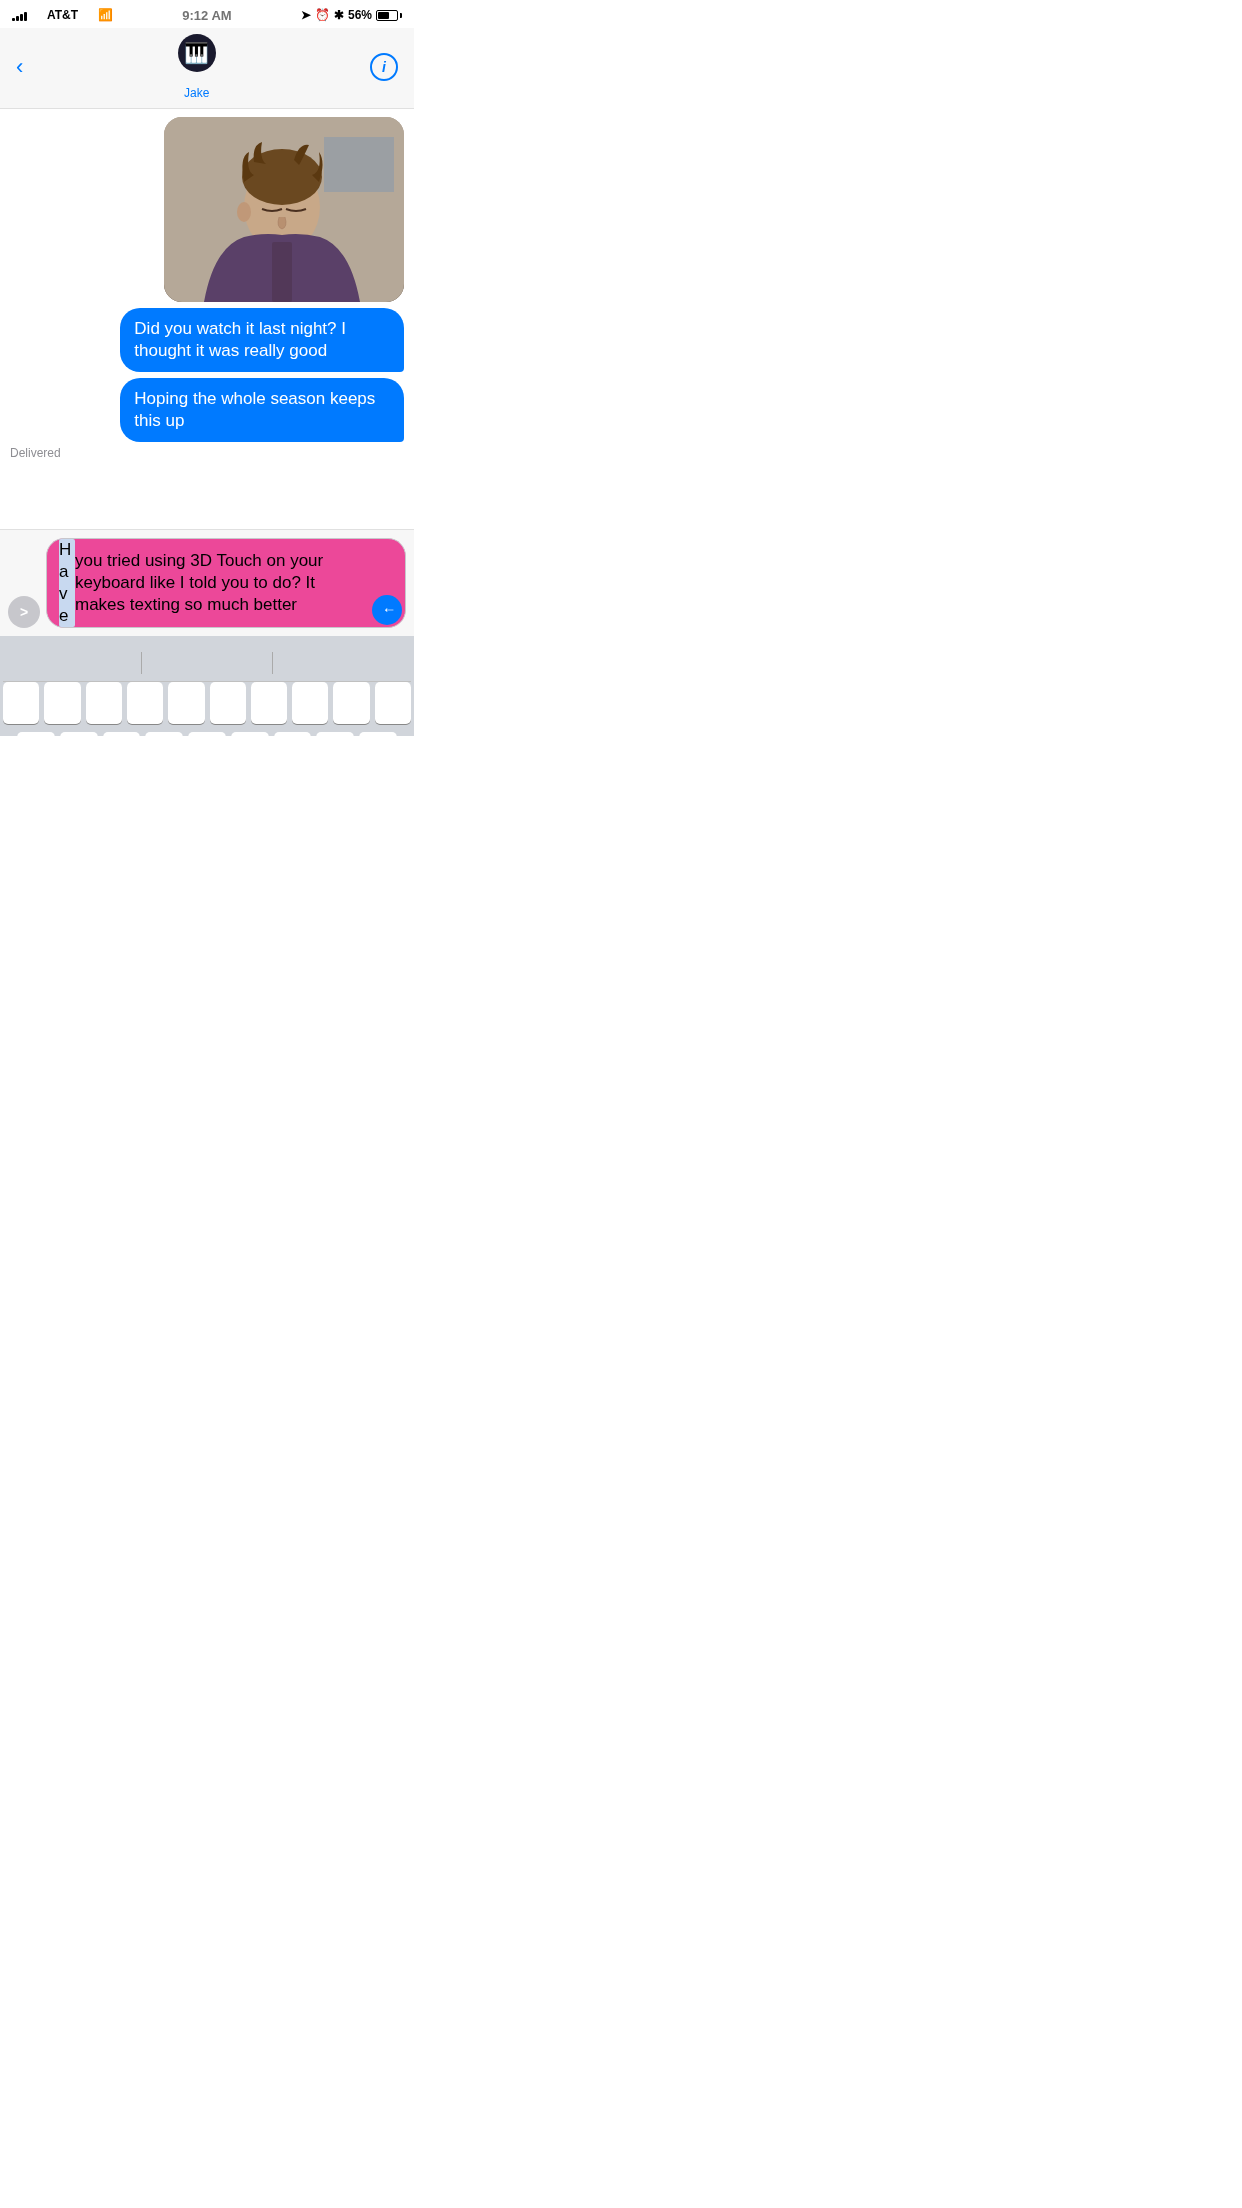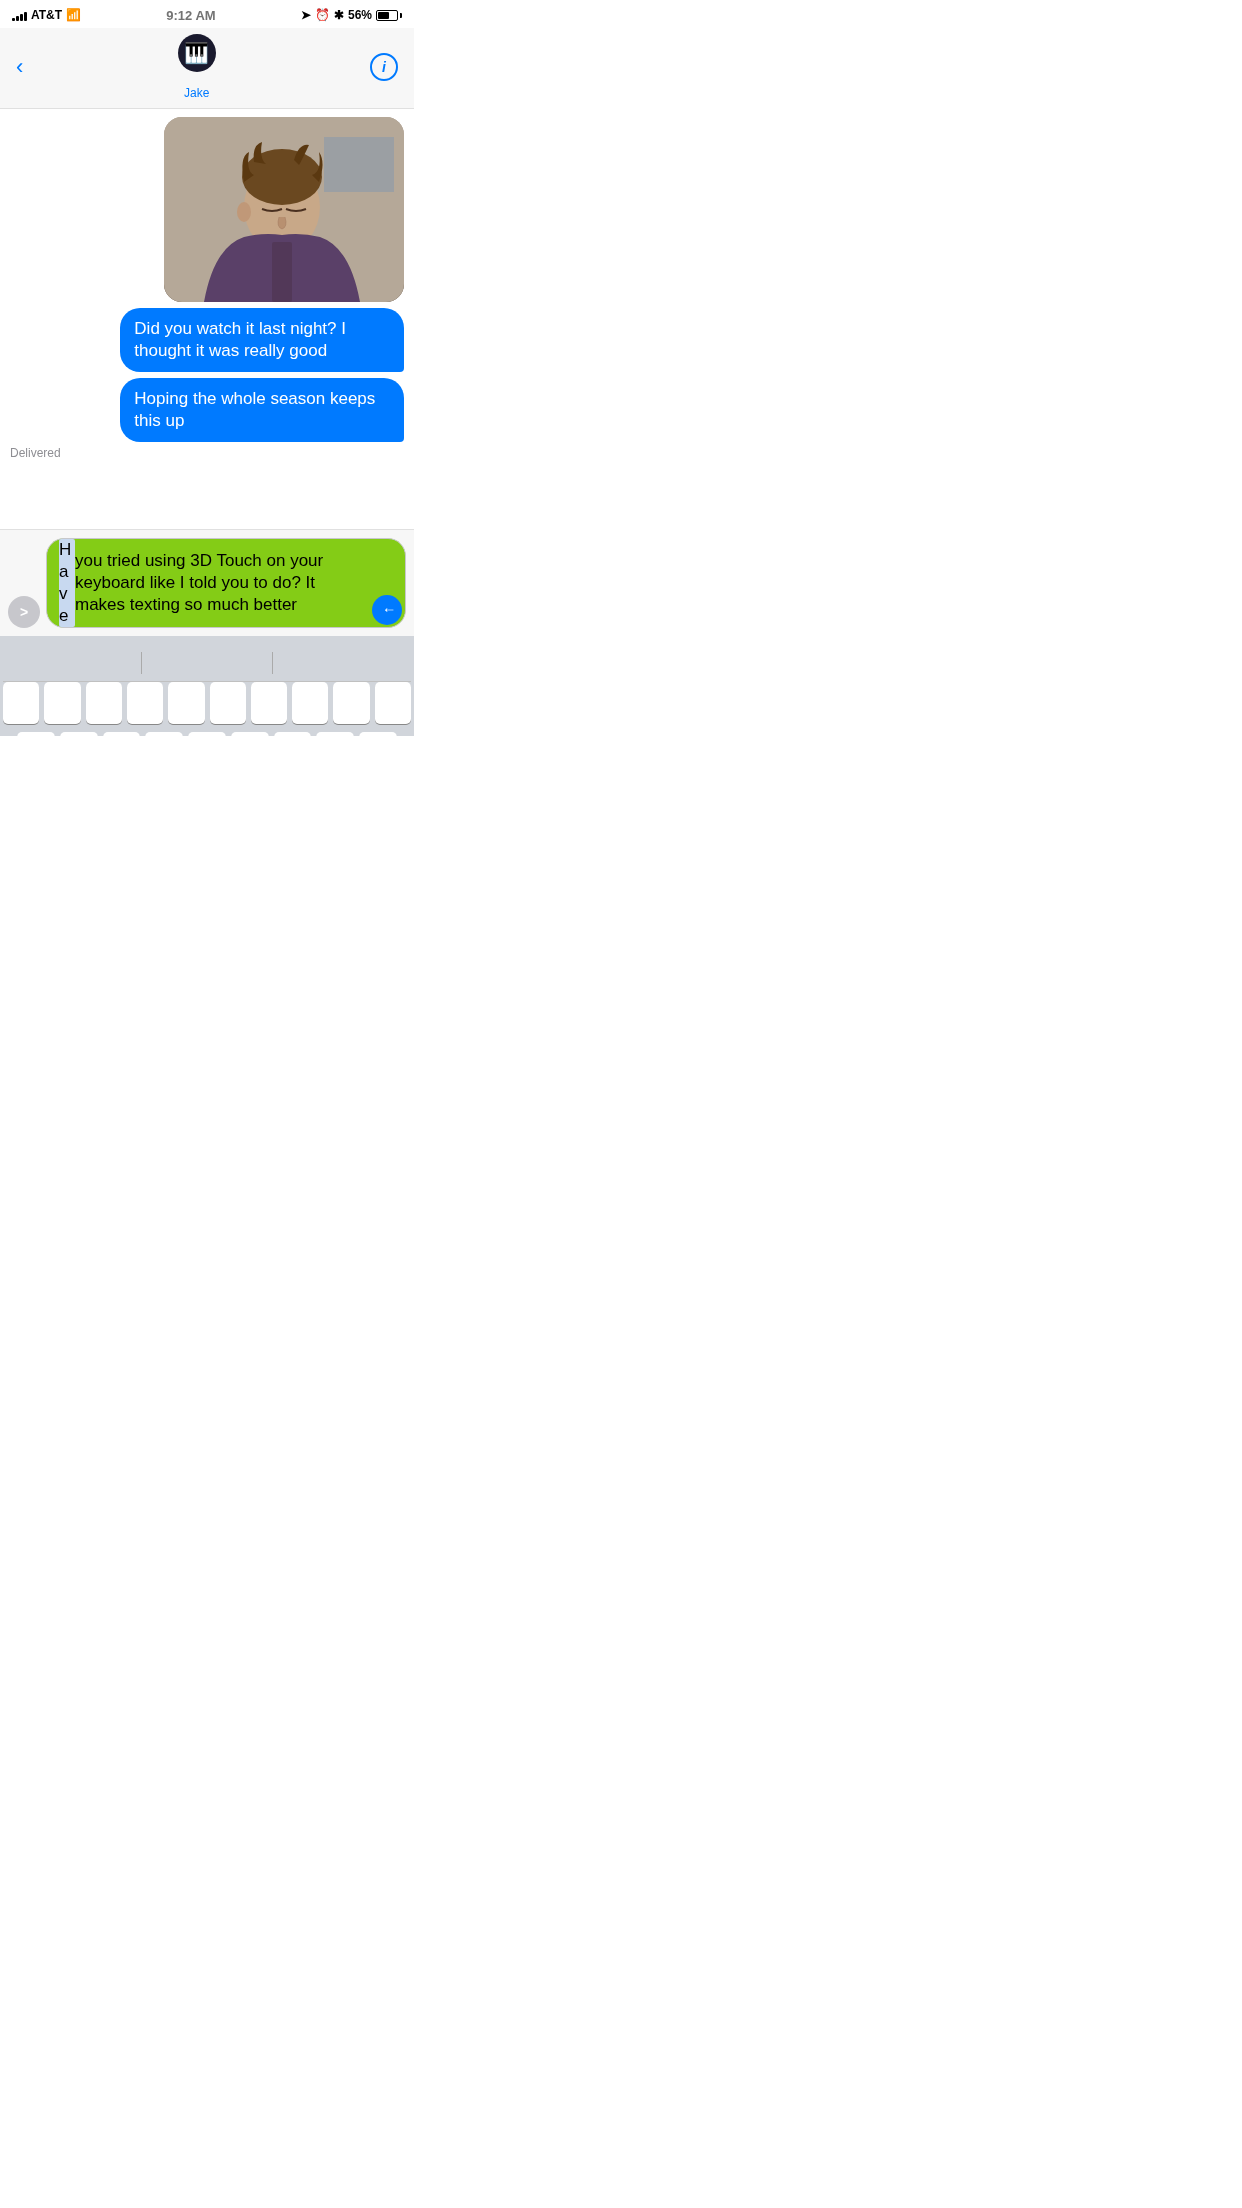--- a/index.html
+++ b/index.html
@@ -20,21 +20,21 @@
       justify-content: space-between;
       align-items: center;
       padding: 4px 12px 2px 12px;
       height: 28px;
       background: #ffffff;
     }
 
     .status-left {
       display: flex;
       align-items: center;
-      gap: 4px;
+      gap: 20px;
       font-size: 12px;
       font-weight: 600;
     }
 
     .signal-bars {
       display: flex;
       align-items: flex-end;
       gap: 1px;
       height: 12px;
     }
@@ -241,21 +241,21 @@
 
     .text-input-box {
       flex: 1;
       min-height: 36px;
       max-height: 90px;
       border: 1.5px solid #c7c7cc;
       border-radius: 18px;
       padding: 7px 40px 7px 12px;
       font-size: 17px;
       color: #000;
-      background: #84cc16;
+      background: #ec4899;
       position: relative;
       display: flex;
       align-items: center;
       word-break: break-word;
       line-height: 1.3;
     }
 
     
     .word-highlight {
       background: #c8d9f0;

